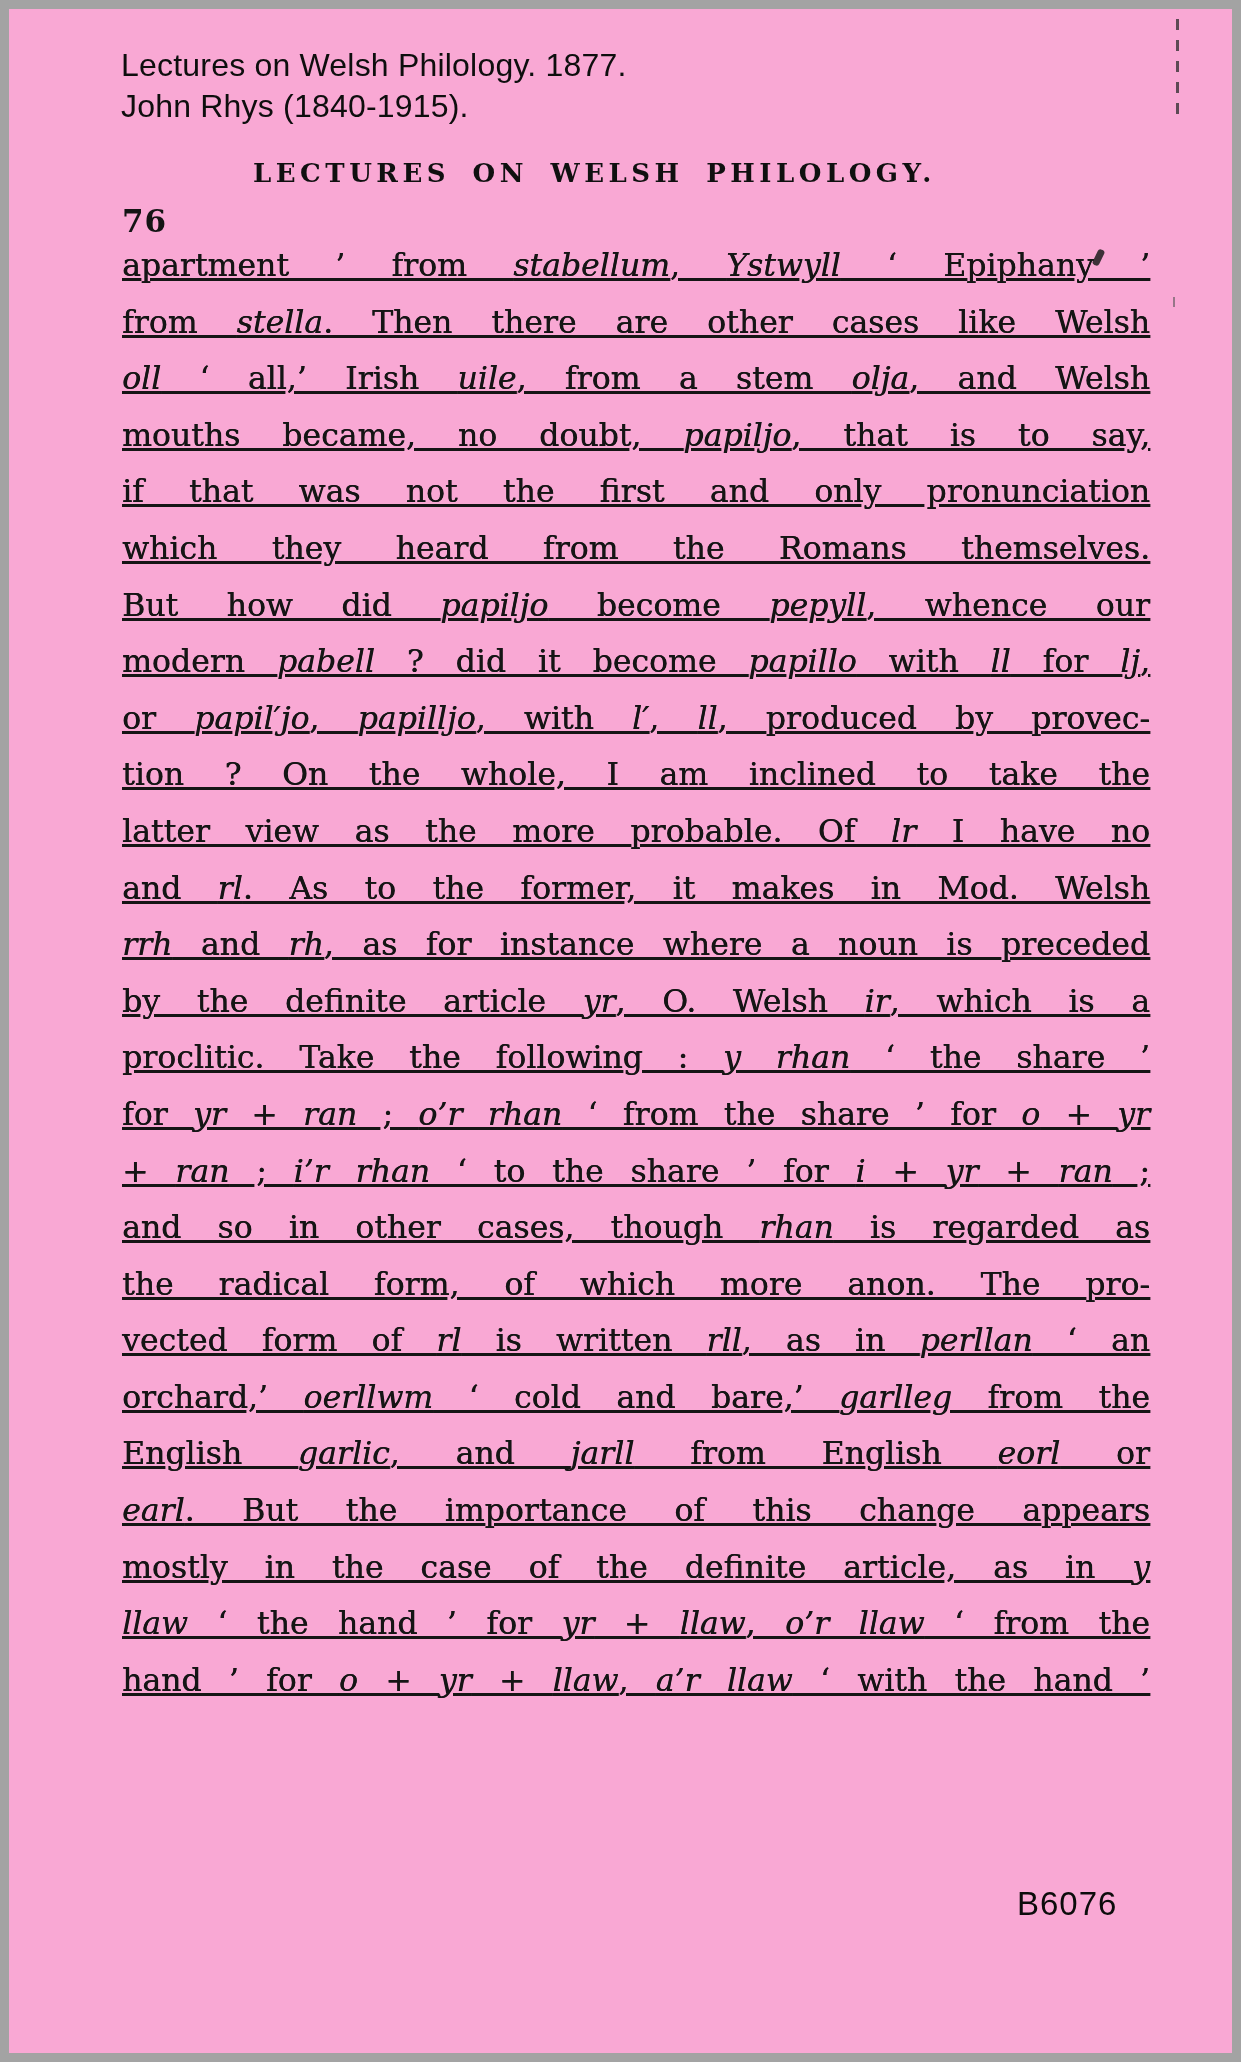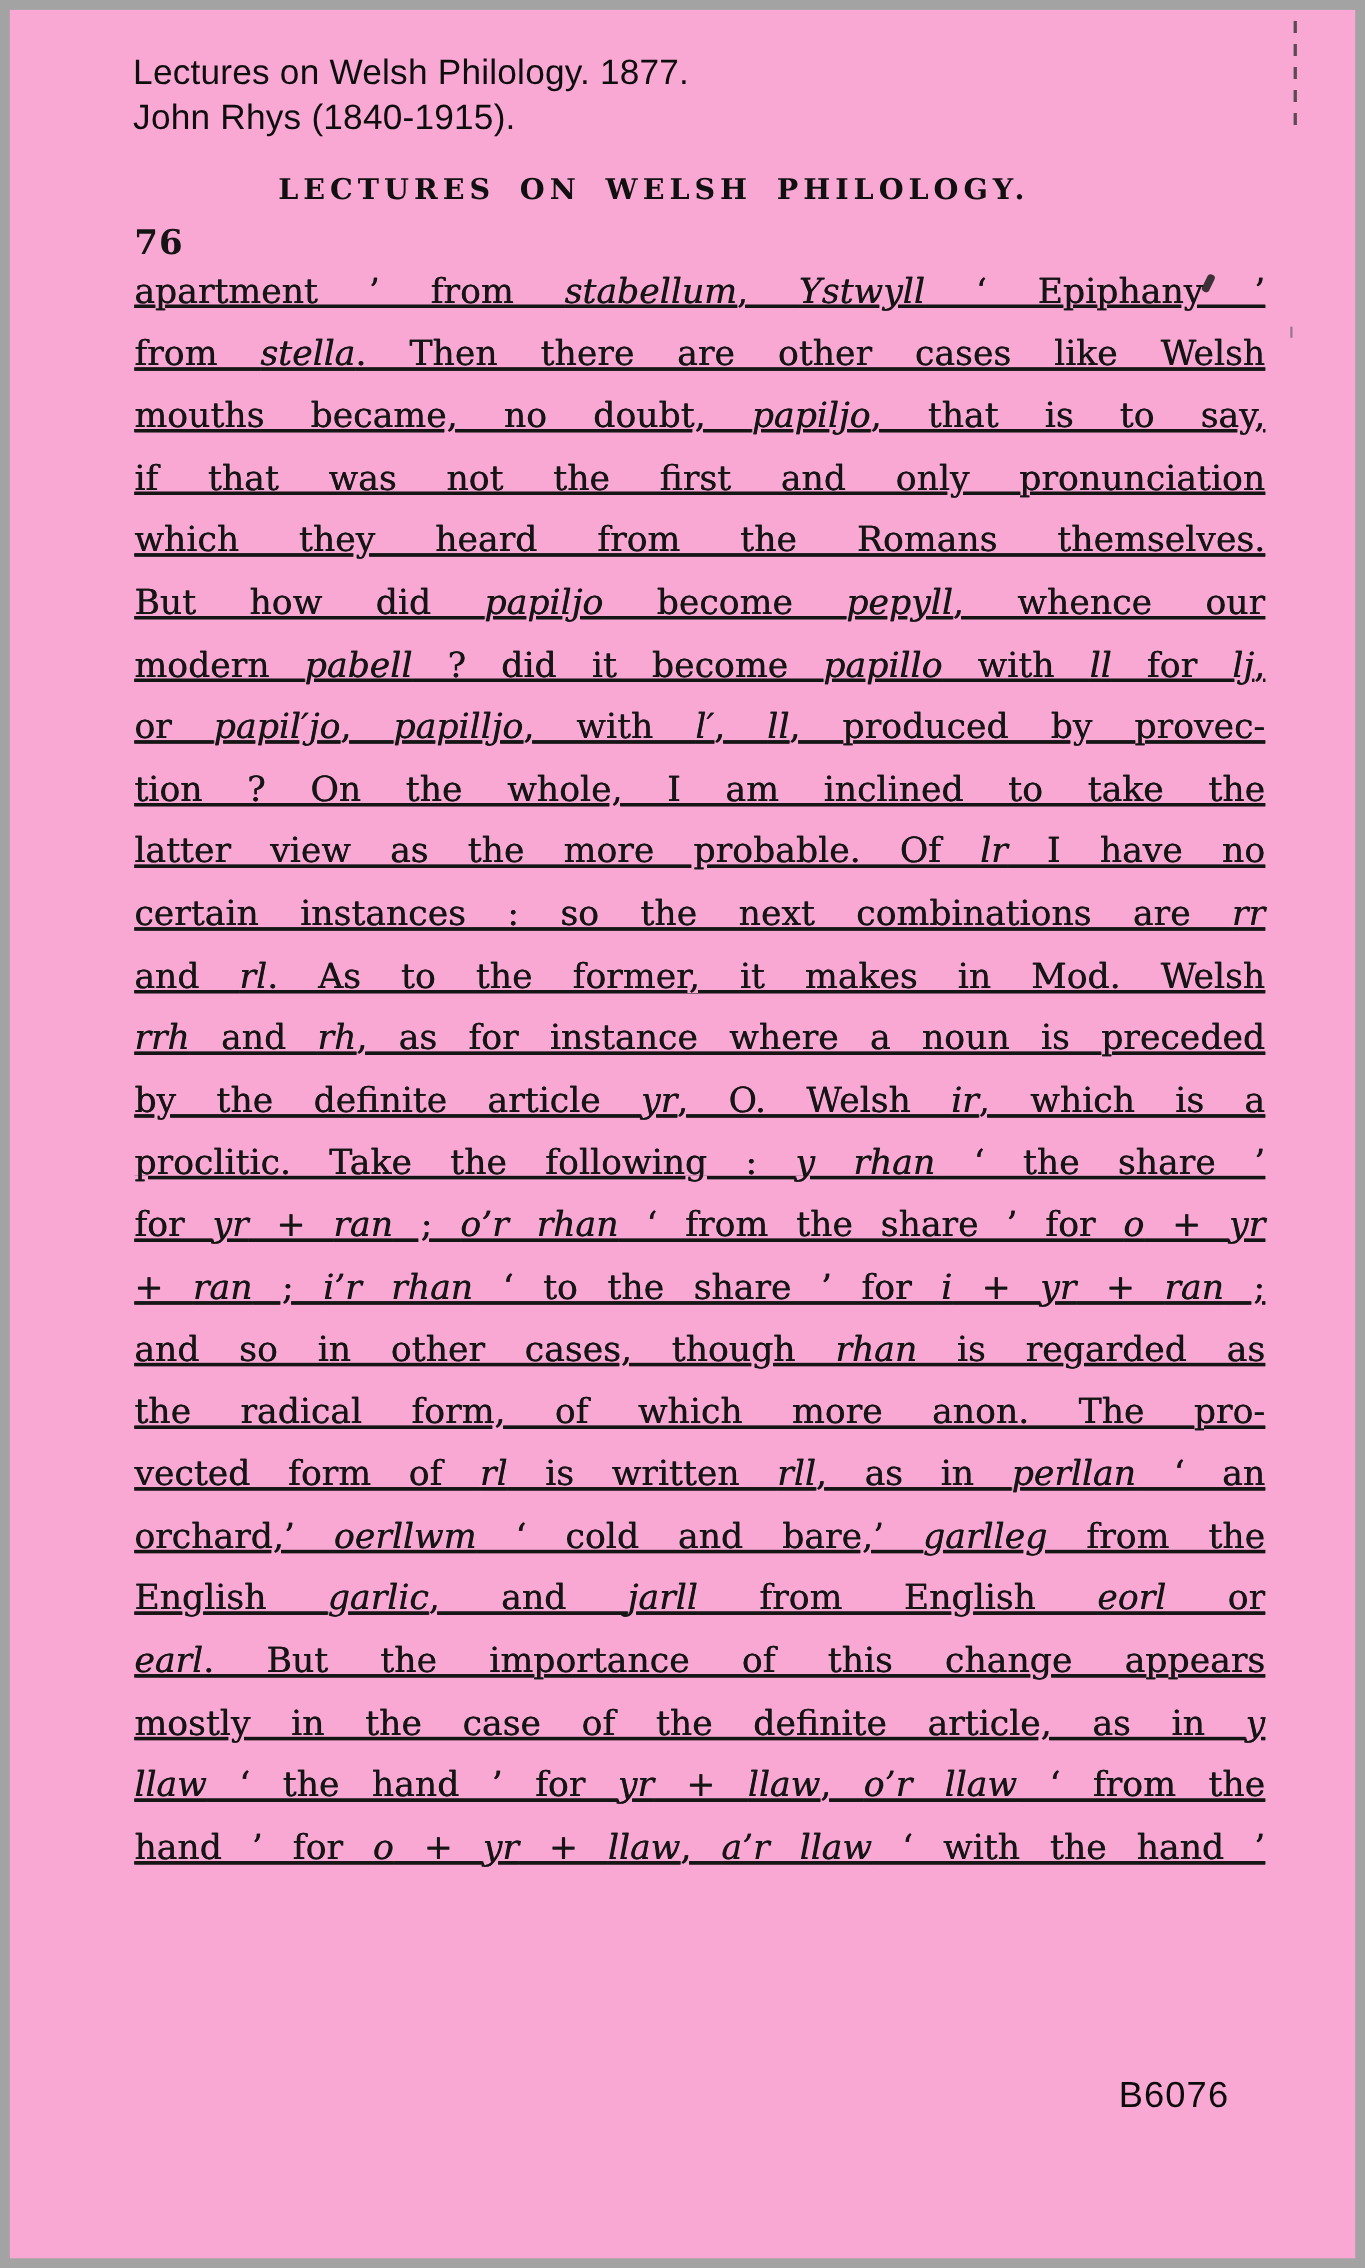--- a/index.html
+++ b/index.html
@@ -127,29 +127,29 @@
   </div>
 
   <div class="header-row">
     <span class="page-number">76</span>
     <span class="running-title">LECTURES ON WELSH PHILOLOGY.</span>
   </div>
 
   <div class="body-text">
       <div class="bline"><span>apartment ’ from </span><i>stabellum</i><span>, </span><i>Ystwyll</i><span> ‘ Epiphany ’</span></div>
       <div class="bline"><span>from </span><i>stella</i><span>. Then there are other cases like Welsh</span></div>
+      <div class="bline"><i>oll</i><span> ‘ all,’ Irish </span><i>uile</i><span>, from a stem </span><i>olja</i><span>, and Welsh</span></div>
       <div class="bline"><span>mouths became, no doubt, </span><i>papiljo</i><span>, that is to say,</span></div>
       <div class="bline"><span>if that was not the first and only pronunciation</span></div>
       <div class="bline"><span>which they heard from the Romans themselves.</span></div>
       <div class="bline"><span>But how did </span><i>papiljo</i><span> become </span><i>pepyll</i><span>, whence our</span></div>
       <div class="bline"><span>modern </span><i>pabell</i><span> ? did it become </span><i>papillo</i><span> with </span><i>ll</i><span> for </span><i>lj</i><span>,</span></div>
       <div class="bline"><span>or </span><i>papil′jo</i><span>, </span><i>papilljo</i><span>, with </span><i>l′</i><span>, </span><i>ll</i><span>, produced by provec-</span></div>
       <div class="bline"><span>tion ? On the whole, I am inclined to take the</span></div>
       <div class="bline"><span>latter view as the more probable. Of </span><i>lr</i><span> I have no</span></div>
-      <div class="bline"><span>certain instances : so the next combinations are </span><i>rr</i></div>
       <div class="bline"><span>and </span><i>rl</i><span>. As to the former, it makes in Mod. Welsh</span></div>
       <div class="bline"><i>rrh</i><span> and </span><i>rh</i><span>, as for instance where a noun is preceded</span></div>
       <div class="bline"><span>by the definite article </span><i>yr</i><span>, O. Welsh </span><i>ir</i><span>, which is a</span></div>
       <div class="bline"><span>proclitic. Take the following : </span><i>y rhan</i><span> ‘ the share ’</span></div>
       <div class="bline"><span>for </span><i>yr</i><span> + </span><i>ran</i><span> ; </span><i>o’r rhan</i><span> ‘ from the share ’ for </span><i>o</i><span> + </span><i>yr</i></div>
       <div class="bline"><span>+ </span><i>ran</i><span> ; </span><i>i’r rhan</i><span> ‘ to the share ’ for </span><i>i</i><span> + </span><i>yr</i><span> + </span><i>ran</i><span> ;</span></div>
       <div class="bline"><span>and so in other cases, though </span><i>rhan</i><span> is regarded as</span></div>
       <div class="bline"><span>the radical form, of which more anon. The pro-</span></div>
       <div class="bline"><span>vected form of </span><i>rl</i><span> is written </span><i>rll</i><span>, as in </span><i>perllan</i><span> ‘ an</span></div>
       <div class="bline"><span>orchard,’ </span><i>oerllwm</i><span> ‘ cold and bare,’ </span><i>garlleg</i><span> from the</span></div>

